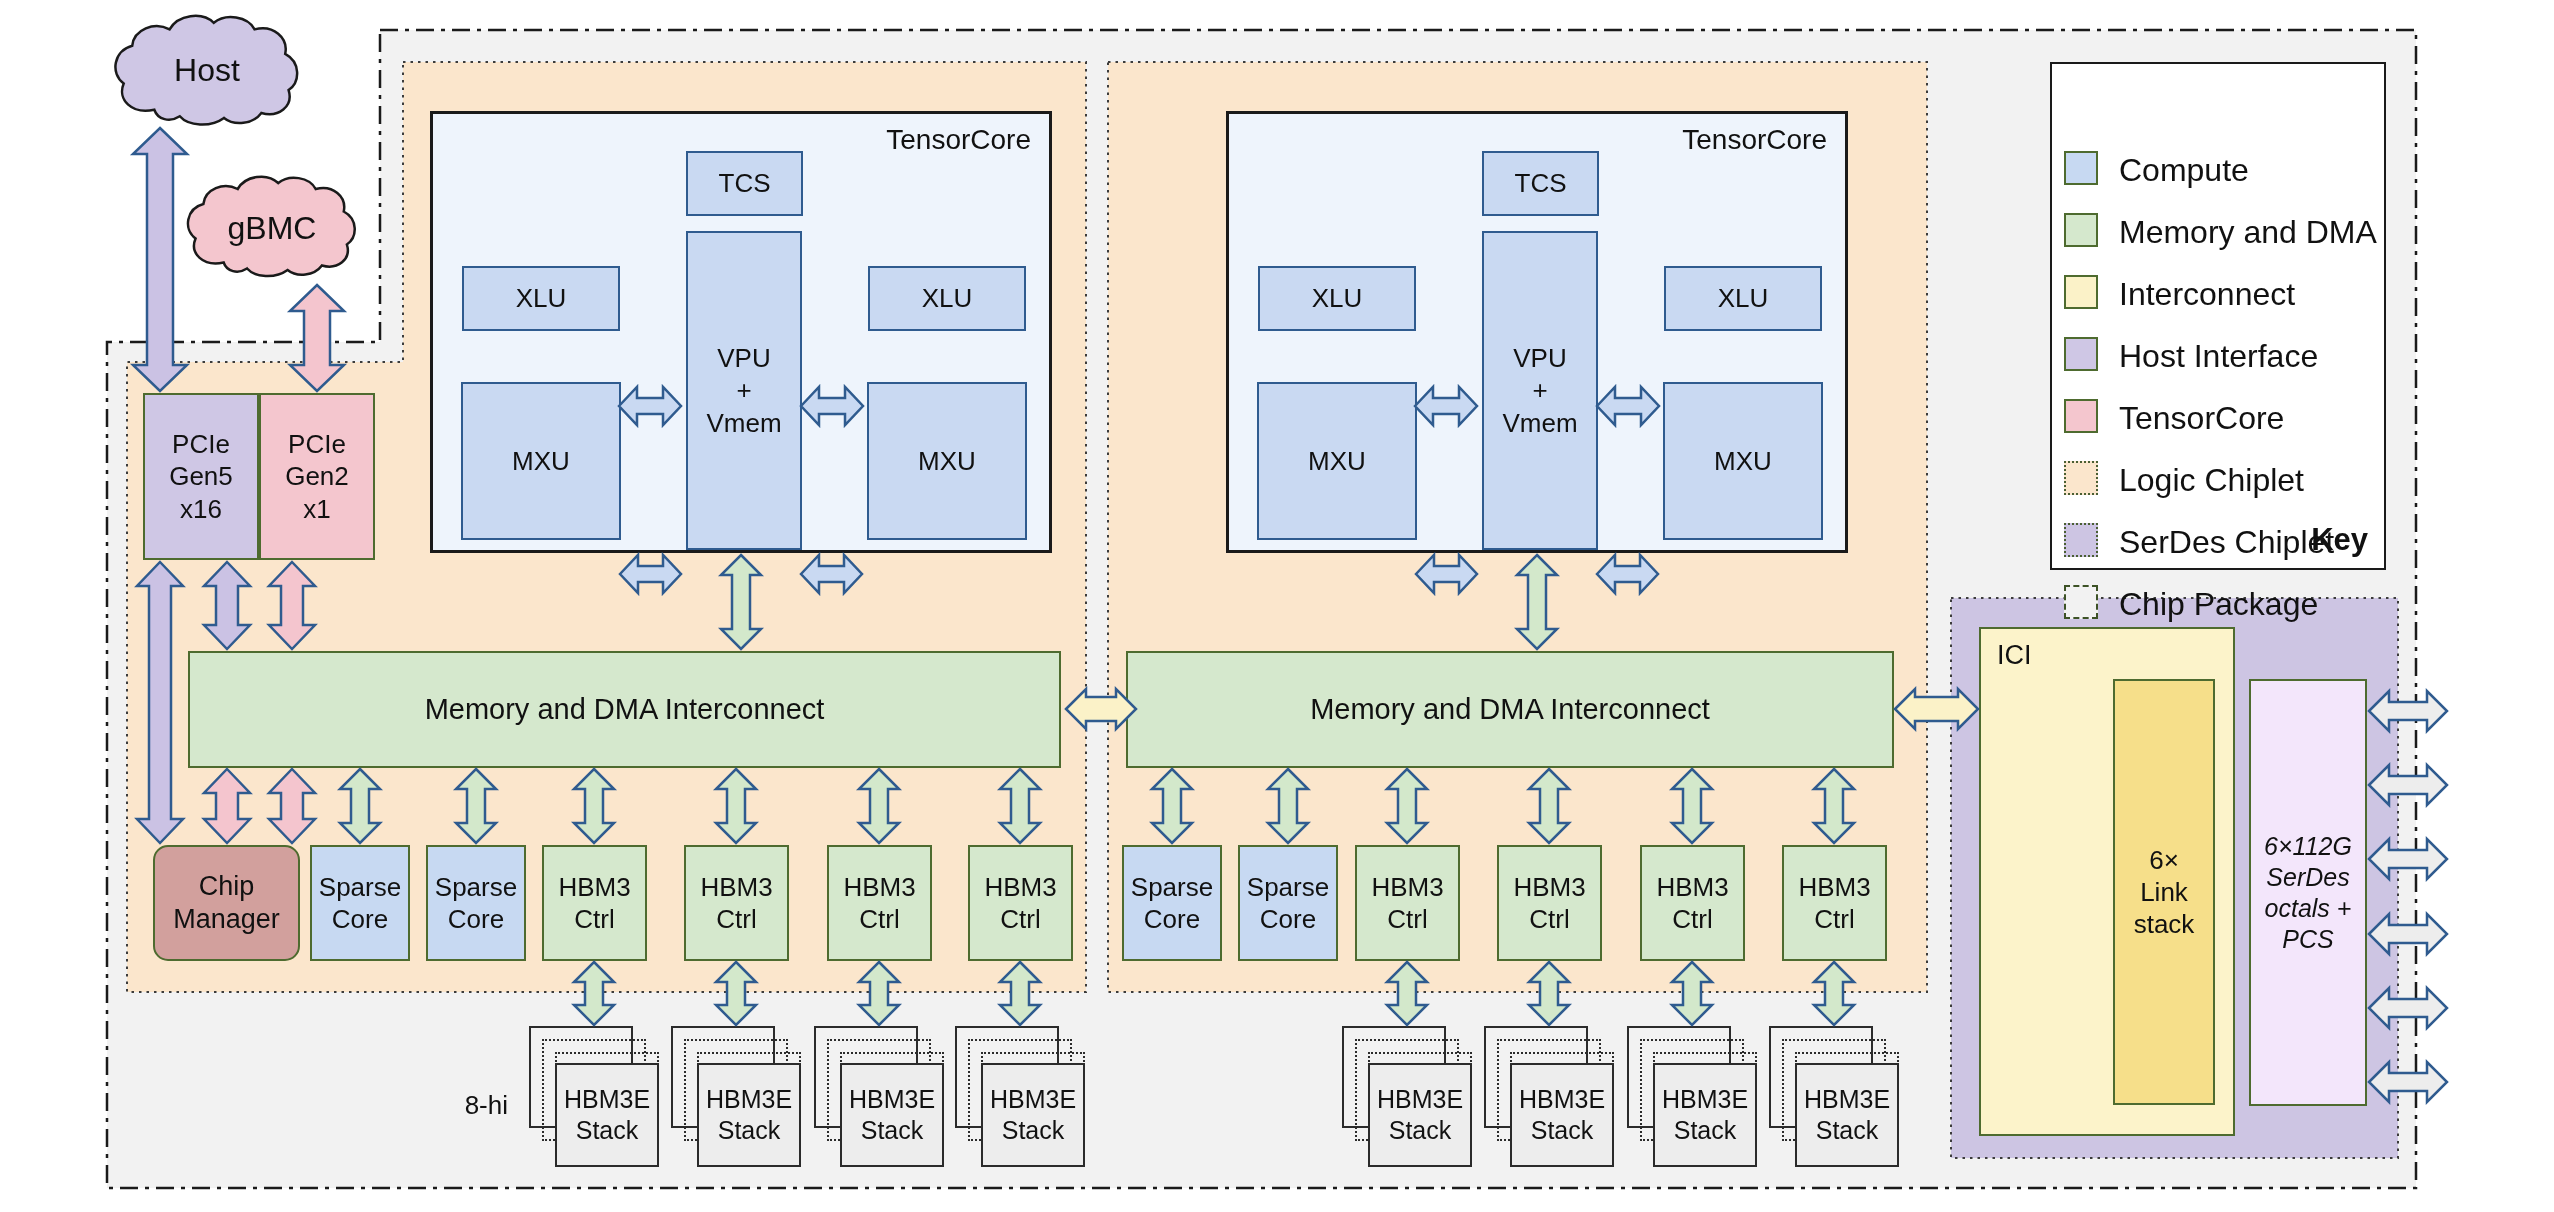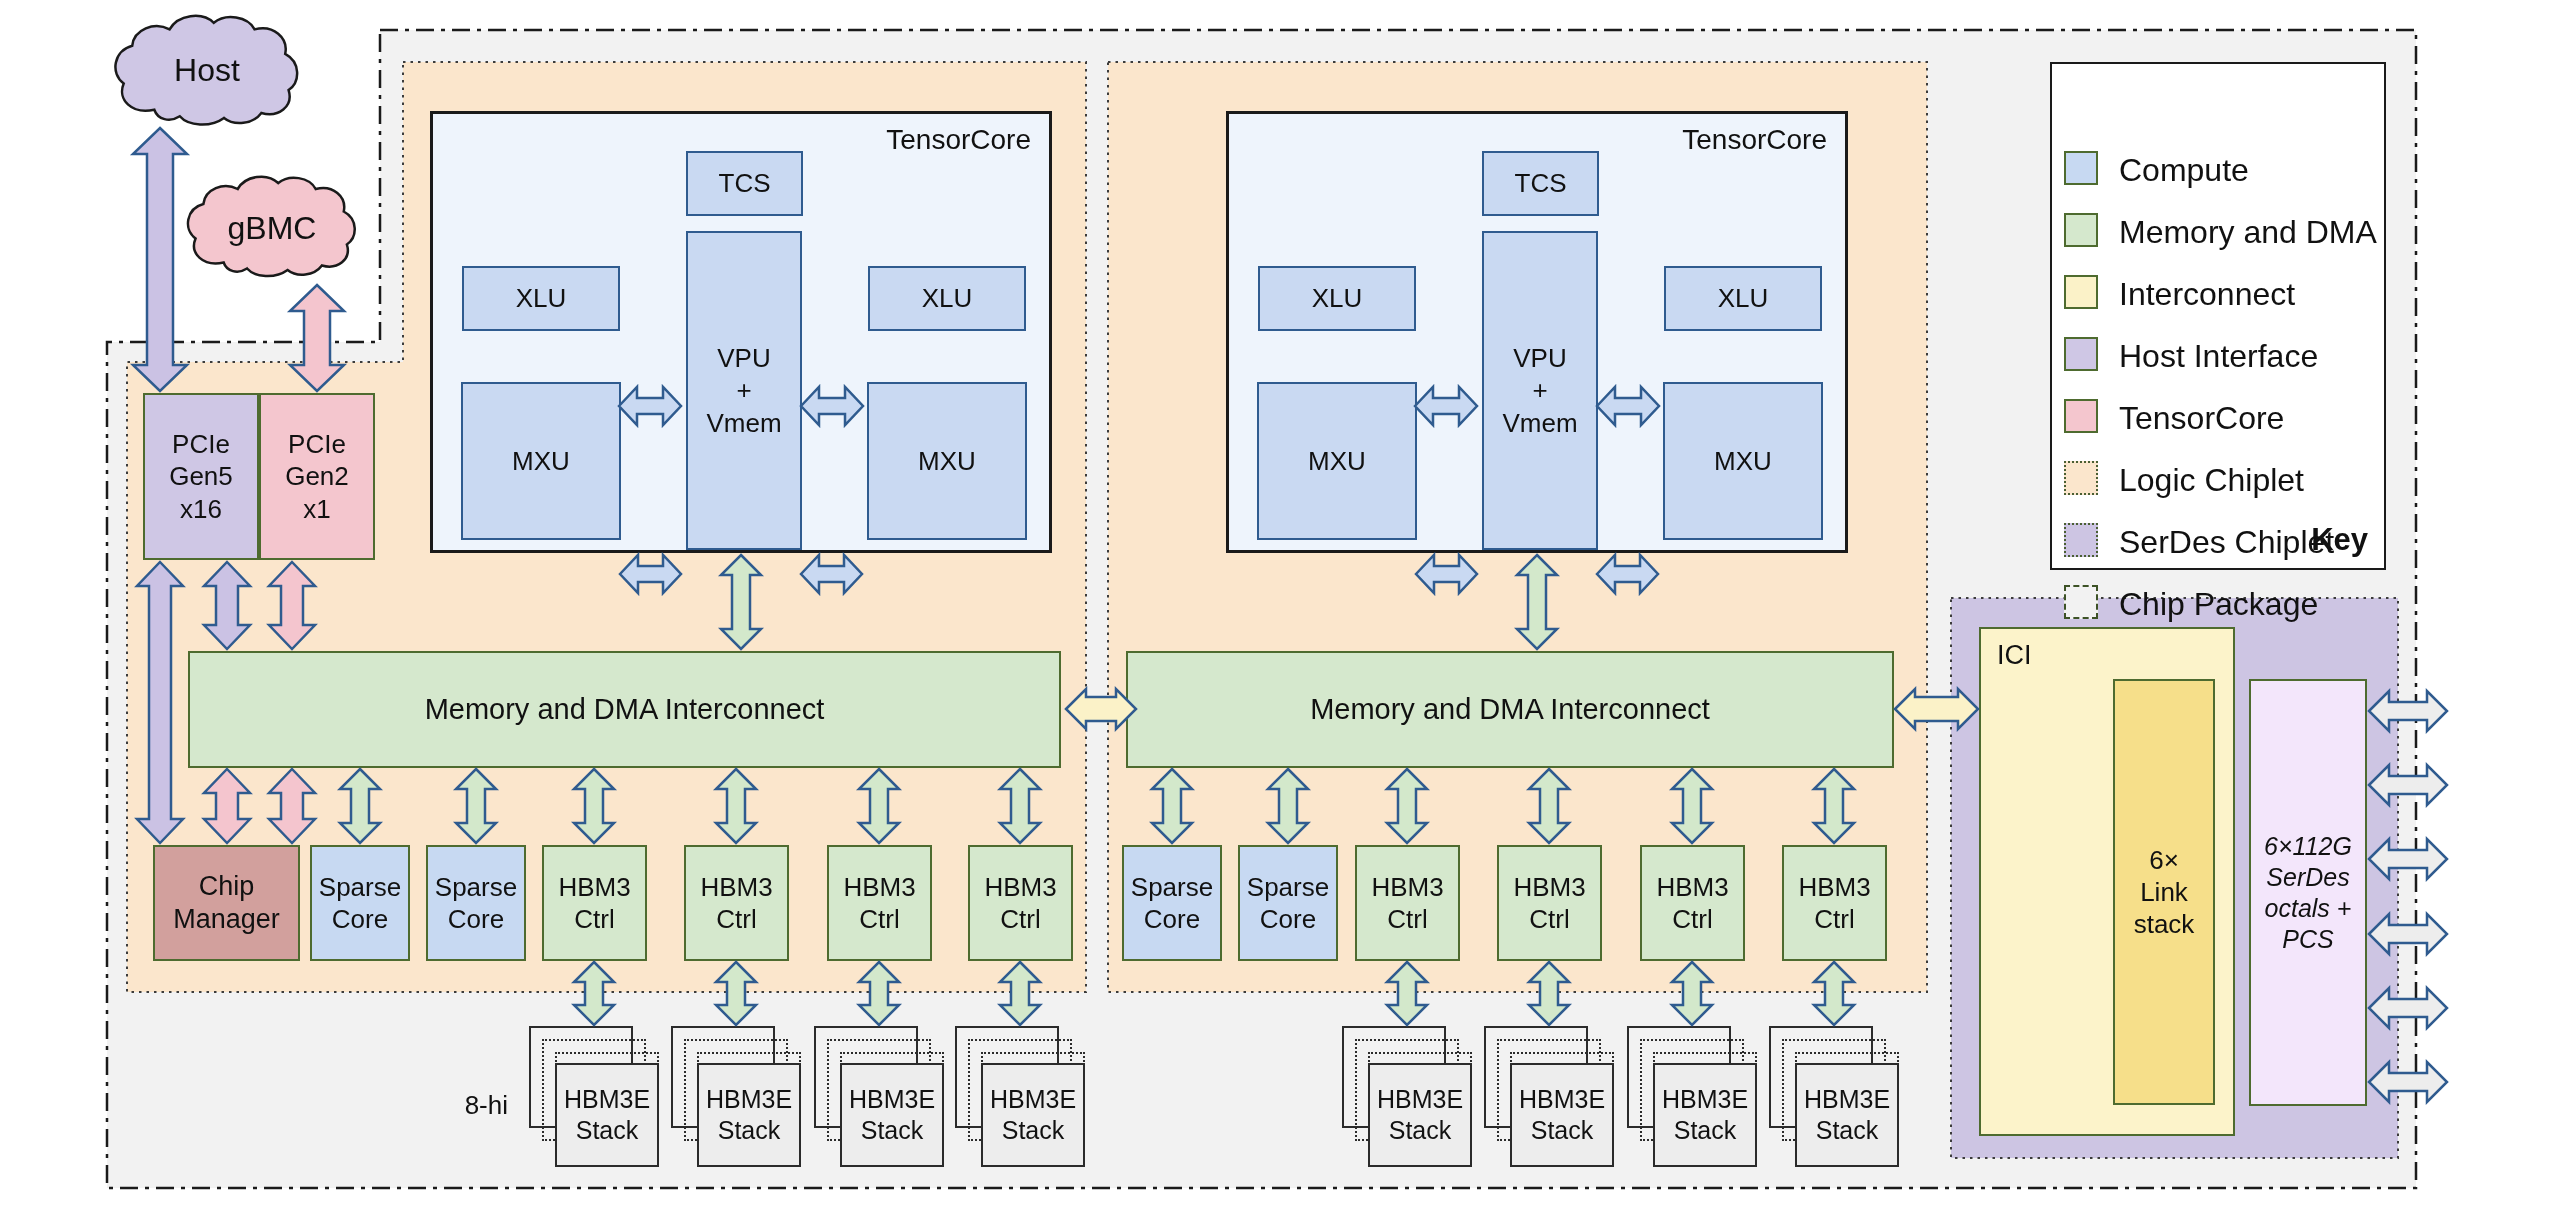--- a/index.html
+++ b/index.html
@@ -50,21 +50,21 @@
   <div class="box b-lav" style="left:143px;top:393px;width:116px;height:167px;">
       <div>PCIe</div>
       <div>Gen5</div>
       <div>x16</div>
     </div>
   <div class="box b-pink" style="left:259px;top:393px;width:116px;height:167px;">
       <div>PCIe</div>
       <div>Gen2</div>
       <div>x1</div>
     </div>
-  <div class="box b-mgr" style="left:153px;top:845px;width:147px;height:116px;font-size:27px;">
+  <div class="box b-mgr" style="left:153px;top:845px;width:147px;height:116px;font-size:27px;border-radius:15px;">
       <div>Chip</div>
       <div>Manager</div>
     </div>
 
   <div class="box b-green bar-label" style="left:188px;top:651px;width:873px;height:117px;">Memory and DMA Interconnect</div>
   <div class="box b-green bar-label" style="left:1126px;top:651px;width:768px;height:117px;">Memory and DMA Interconnect</div>
 
   <div class="tc" style="left:430px;top:111px;width:622px;height:442px;">
     <div class="tc-title">TensorCore</div>
     <div class="box compute" style="left:253px;top:37px;width:117px;height:65px;">TCS</div>

